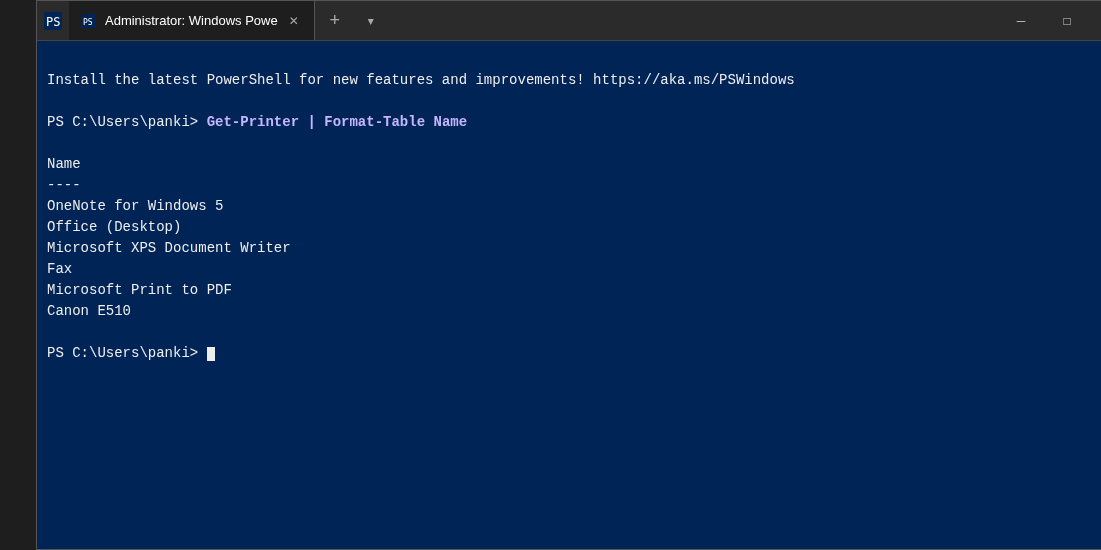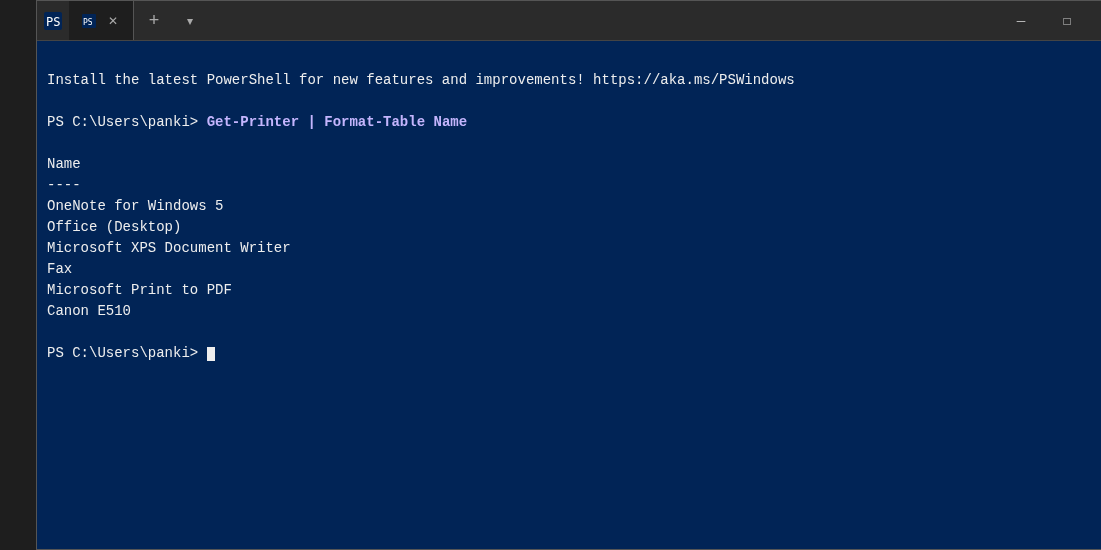--- a/index.html
+++ b/index.html
@@ -173,20 +173,21 @@
           <text x="2" y="14" font-size="12" fill="#fff" font-family="Consolas, monospace">PS</text>
         </svg>
       </div>
       <div class="tab">
         <span class="tab-icon">
           <svg viewBox="0 0 14 14" fill="none">
             <rect width="14" height="14" rx="1" fill="#012456"></rect>
             <text x="1" y="11" font-size="8" fill="#fff" font-family="Consolas,monospace">PS</text>
           </svg>
         </span>
+        <span>Administrator: Windows Powe</span>
         <span class="tab-close">✕</span>
       </div>
       <div class="new-tab-btn">+</div>
       <div class="dropdown-btn">▾</div>
     </div>
     <div class="titlebar-controls">
       <div class="ctrl-btn minimize">─</div>
       <div class="ctrl-btn maximize">□</div>
       <div class="ctrl-btn close">✕</div>
     </div>

